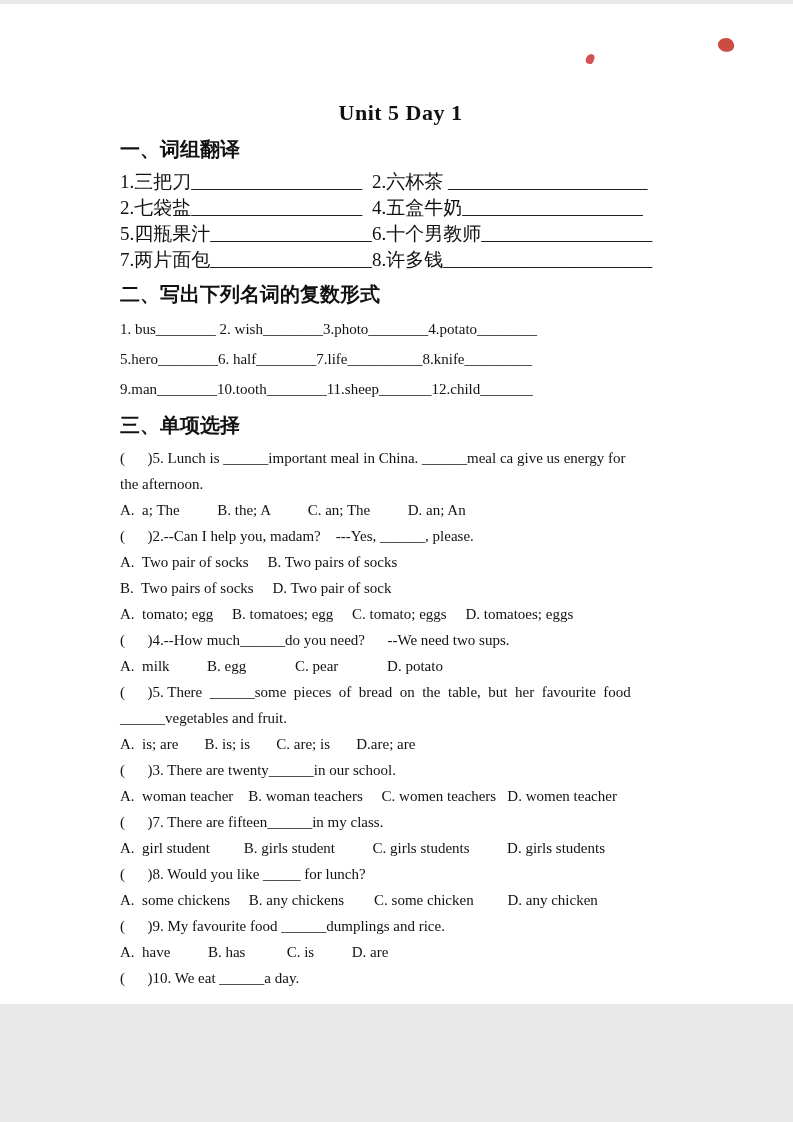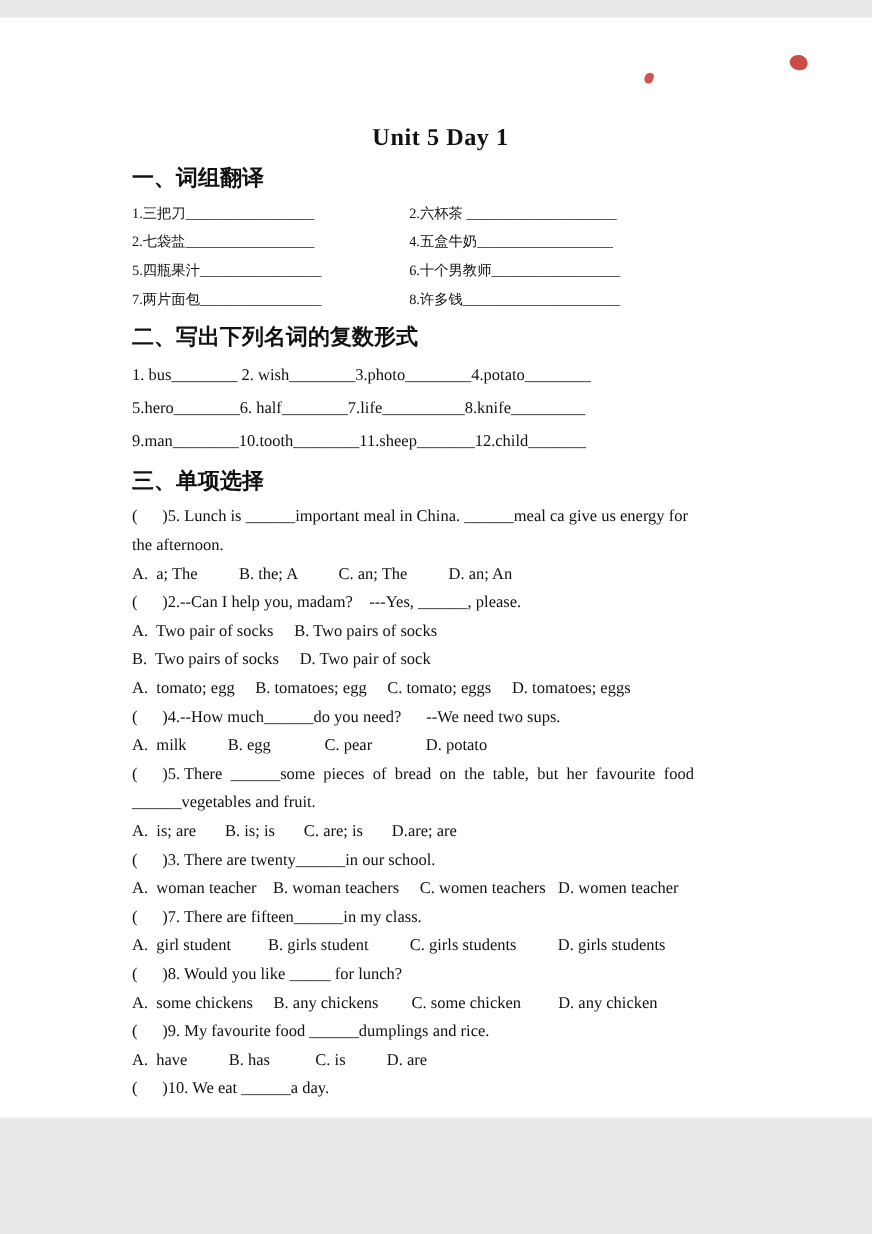--- a/index.html
+++ b/index.html
@@ -1,19 +1,19 @@
 <!DOCTYPE html>
 <html><head>
 <meta charset="utf-8">
 <style>
   html,body{margin:0;padding:0;background:#e9e9e9;}
   .page{
     position:relative;
     width:793px;height:1000px;
-    margin:16px auto;
+    margin:4px auto;
     background:#ffffff;
     font-family:"Liberation Serif","DejaVu Serif",serif;
     color:#111;
     overflow:hidden;
     box-sizing:border-box;
   }
   .content{
     position:absolute;
     left:120px;right:112px;top:96px;
   }
@@ -34,21 +34,21 @@
     font-size:15px;
     line-height:26px;
     white-space:pre-wrap;
   }
   .phrase-grid{
     display:grid;
     grid-template-columns:252px 1fr;
     column-gap:0;
   }
   .phrase-cell{
-    font-size:13px;
+    font-size:19px;
     line-height:26px;
     white-space:pre-wrap;
     overflow:hidden;
   }
   .plural-line{
     font-size:15px;
     line-height:30px;
     white-space:pre-wrap;
   }
   .footer{

